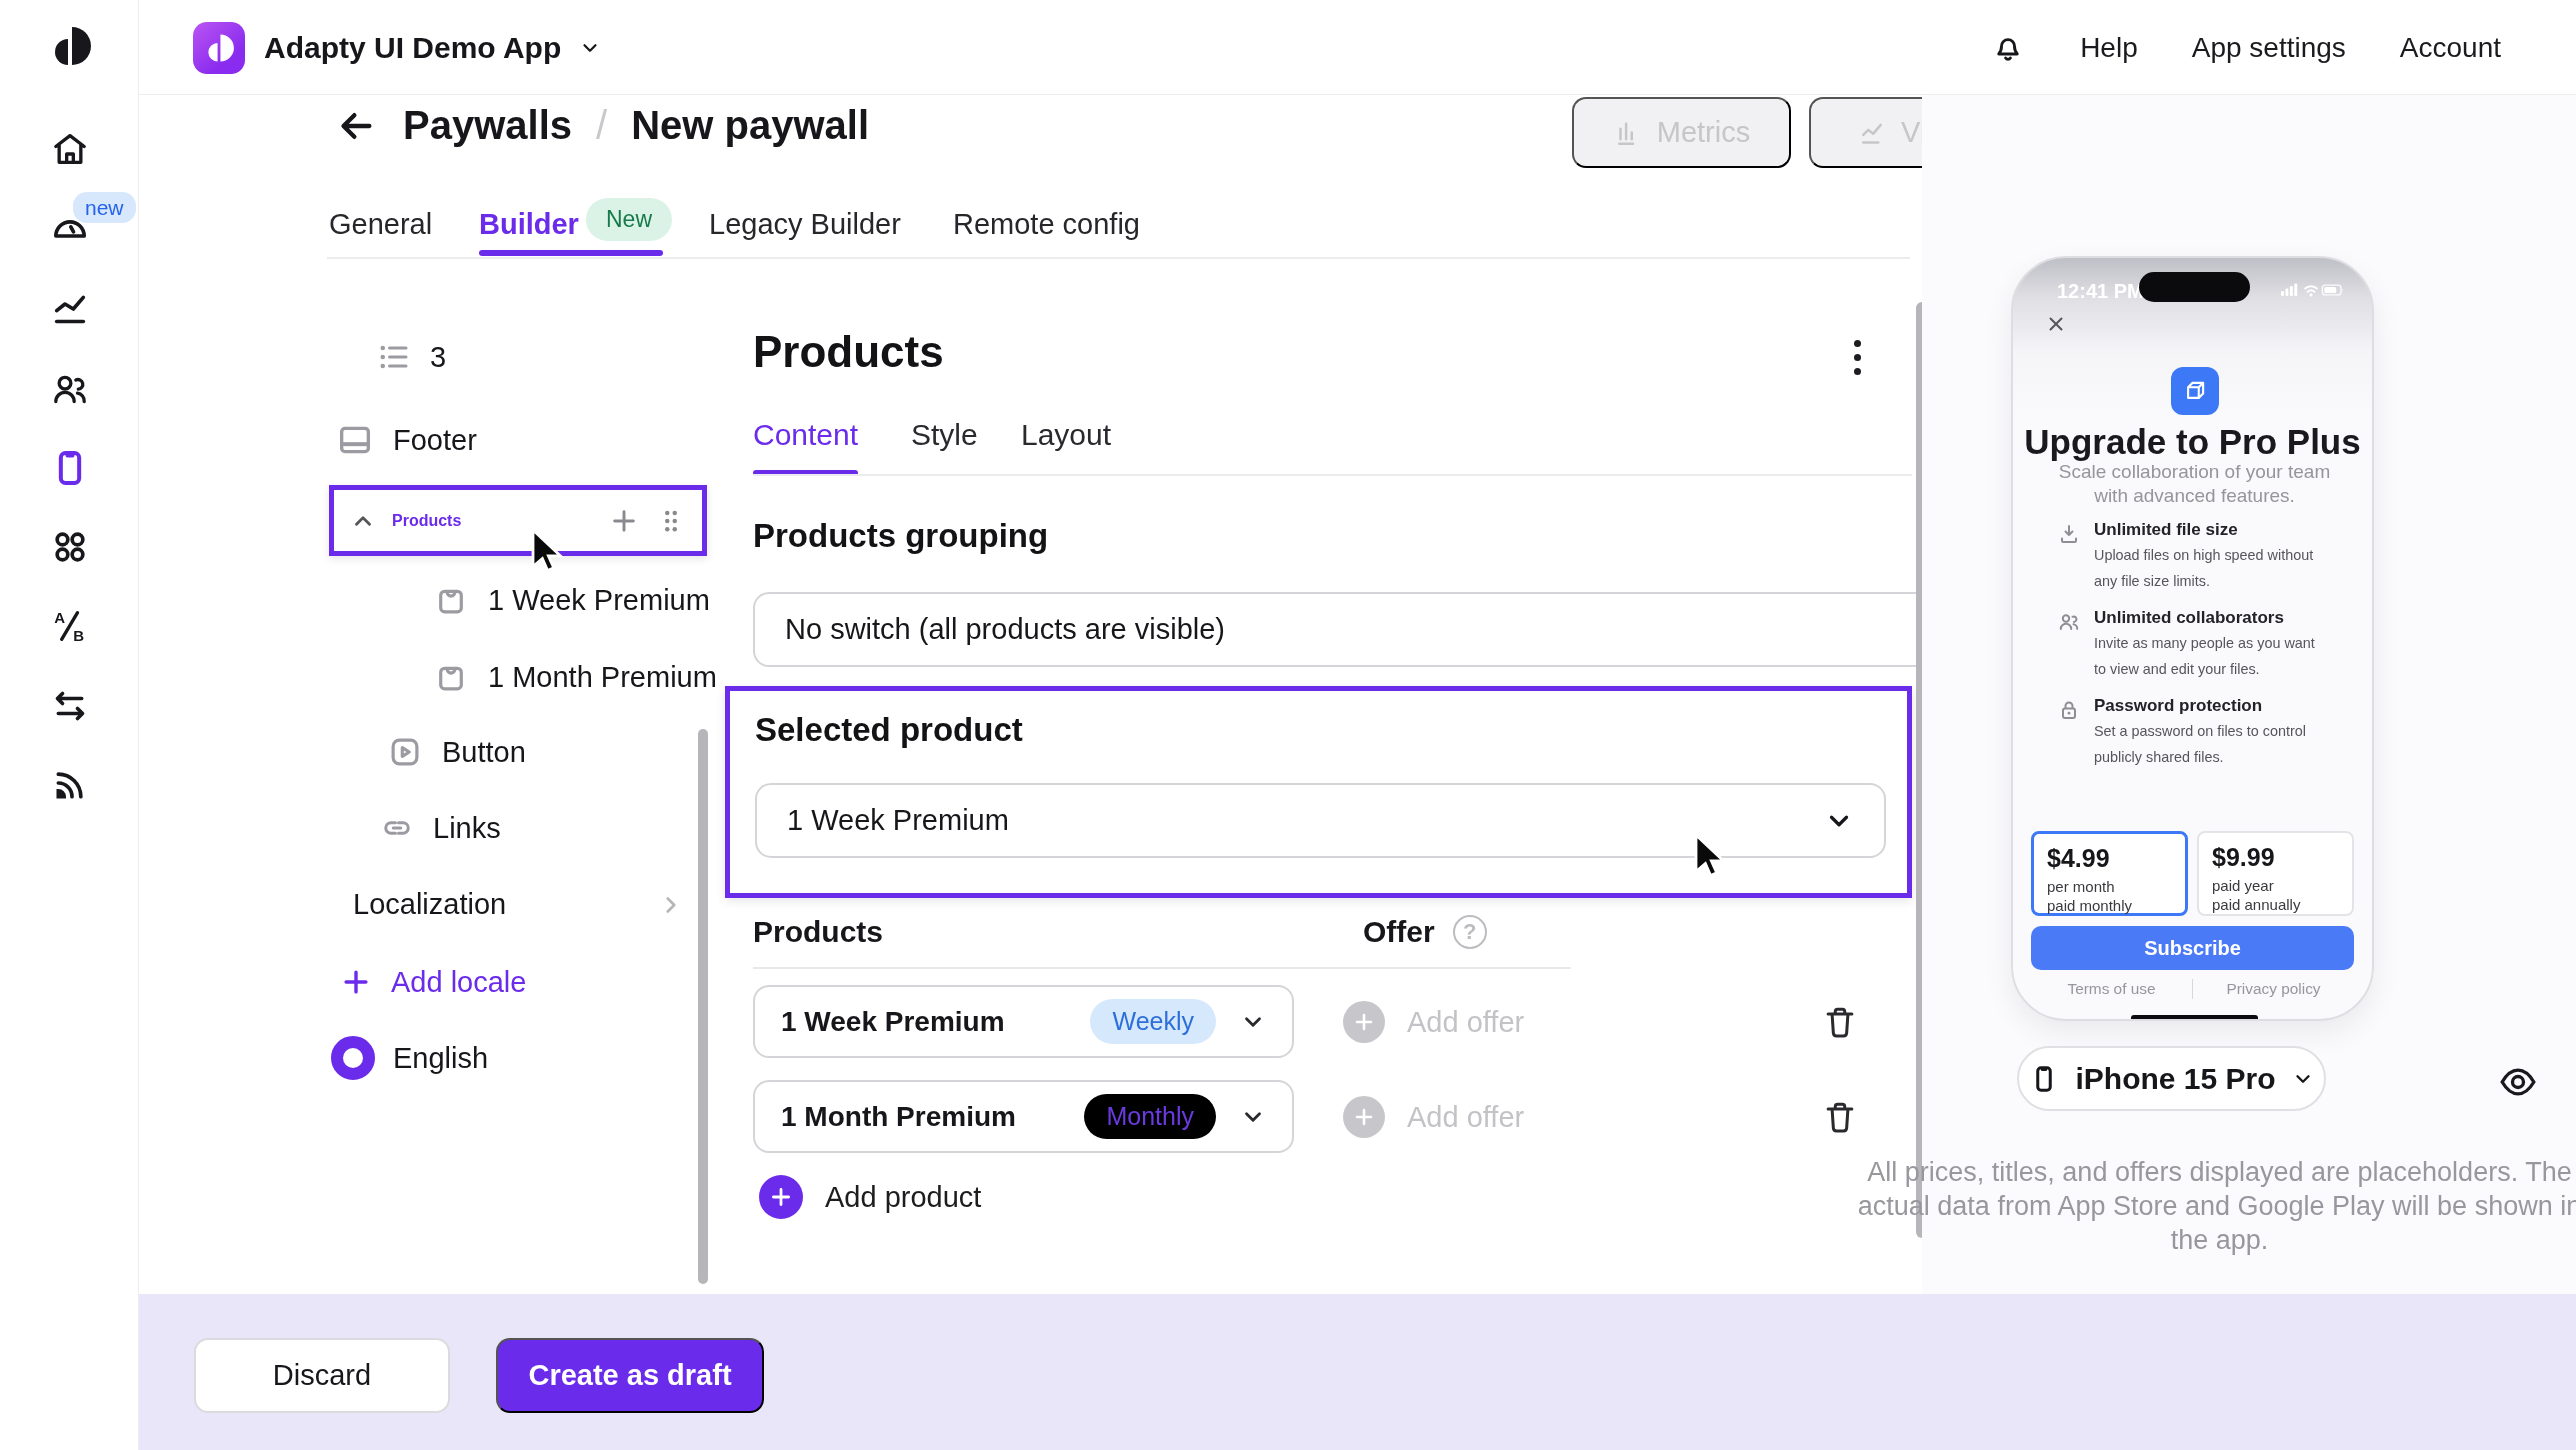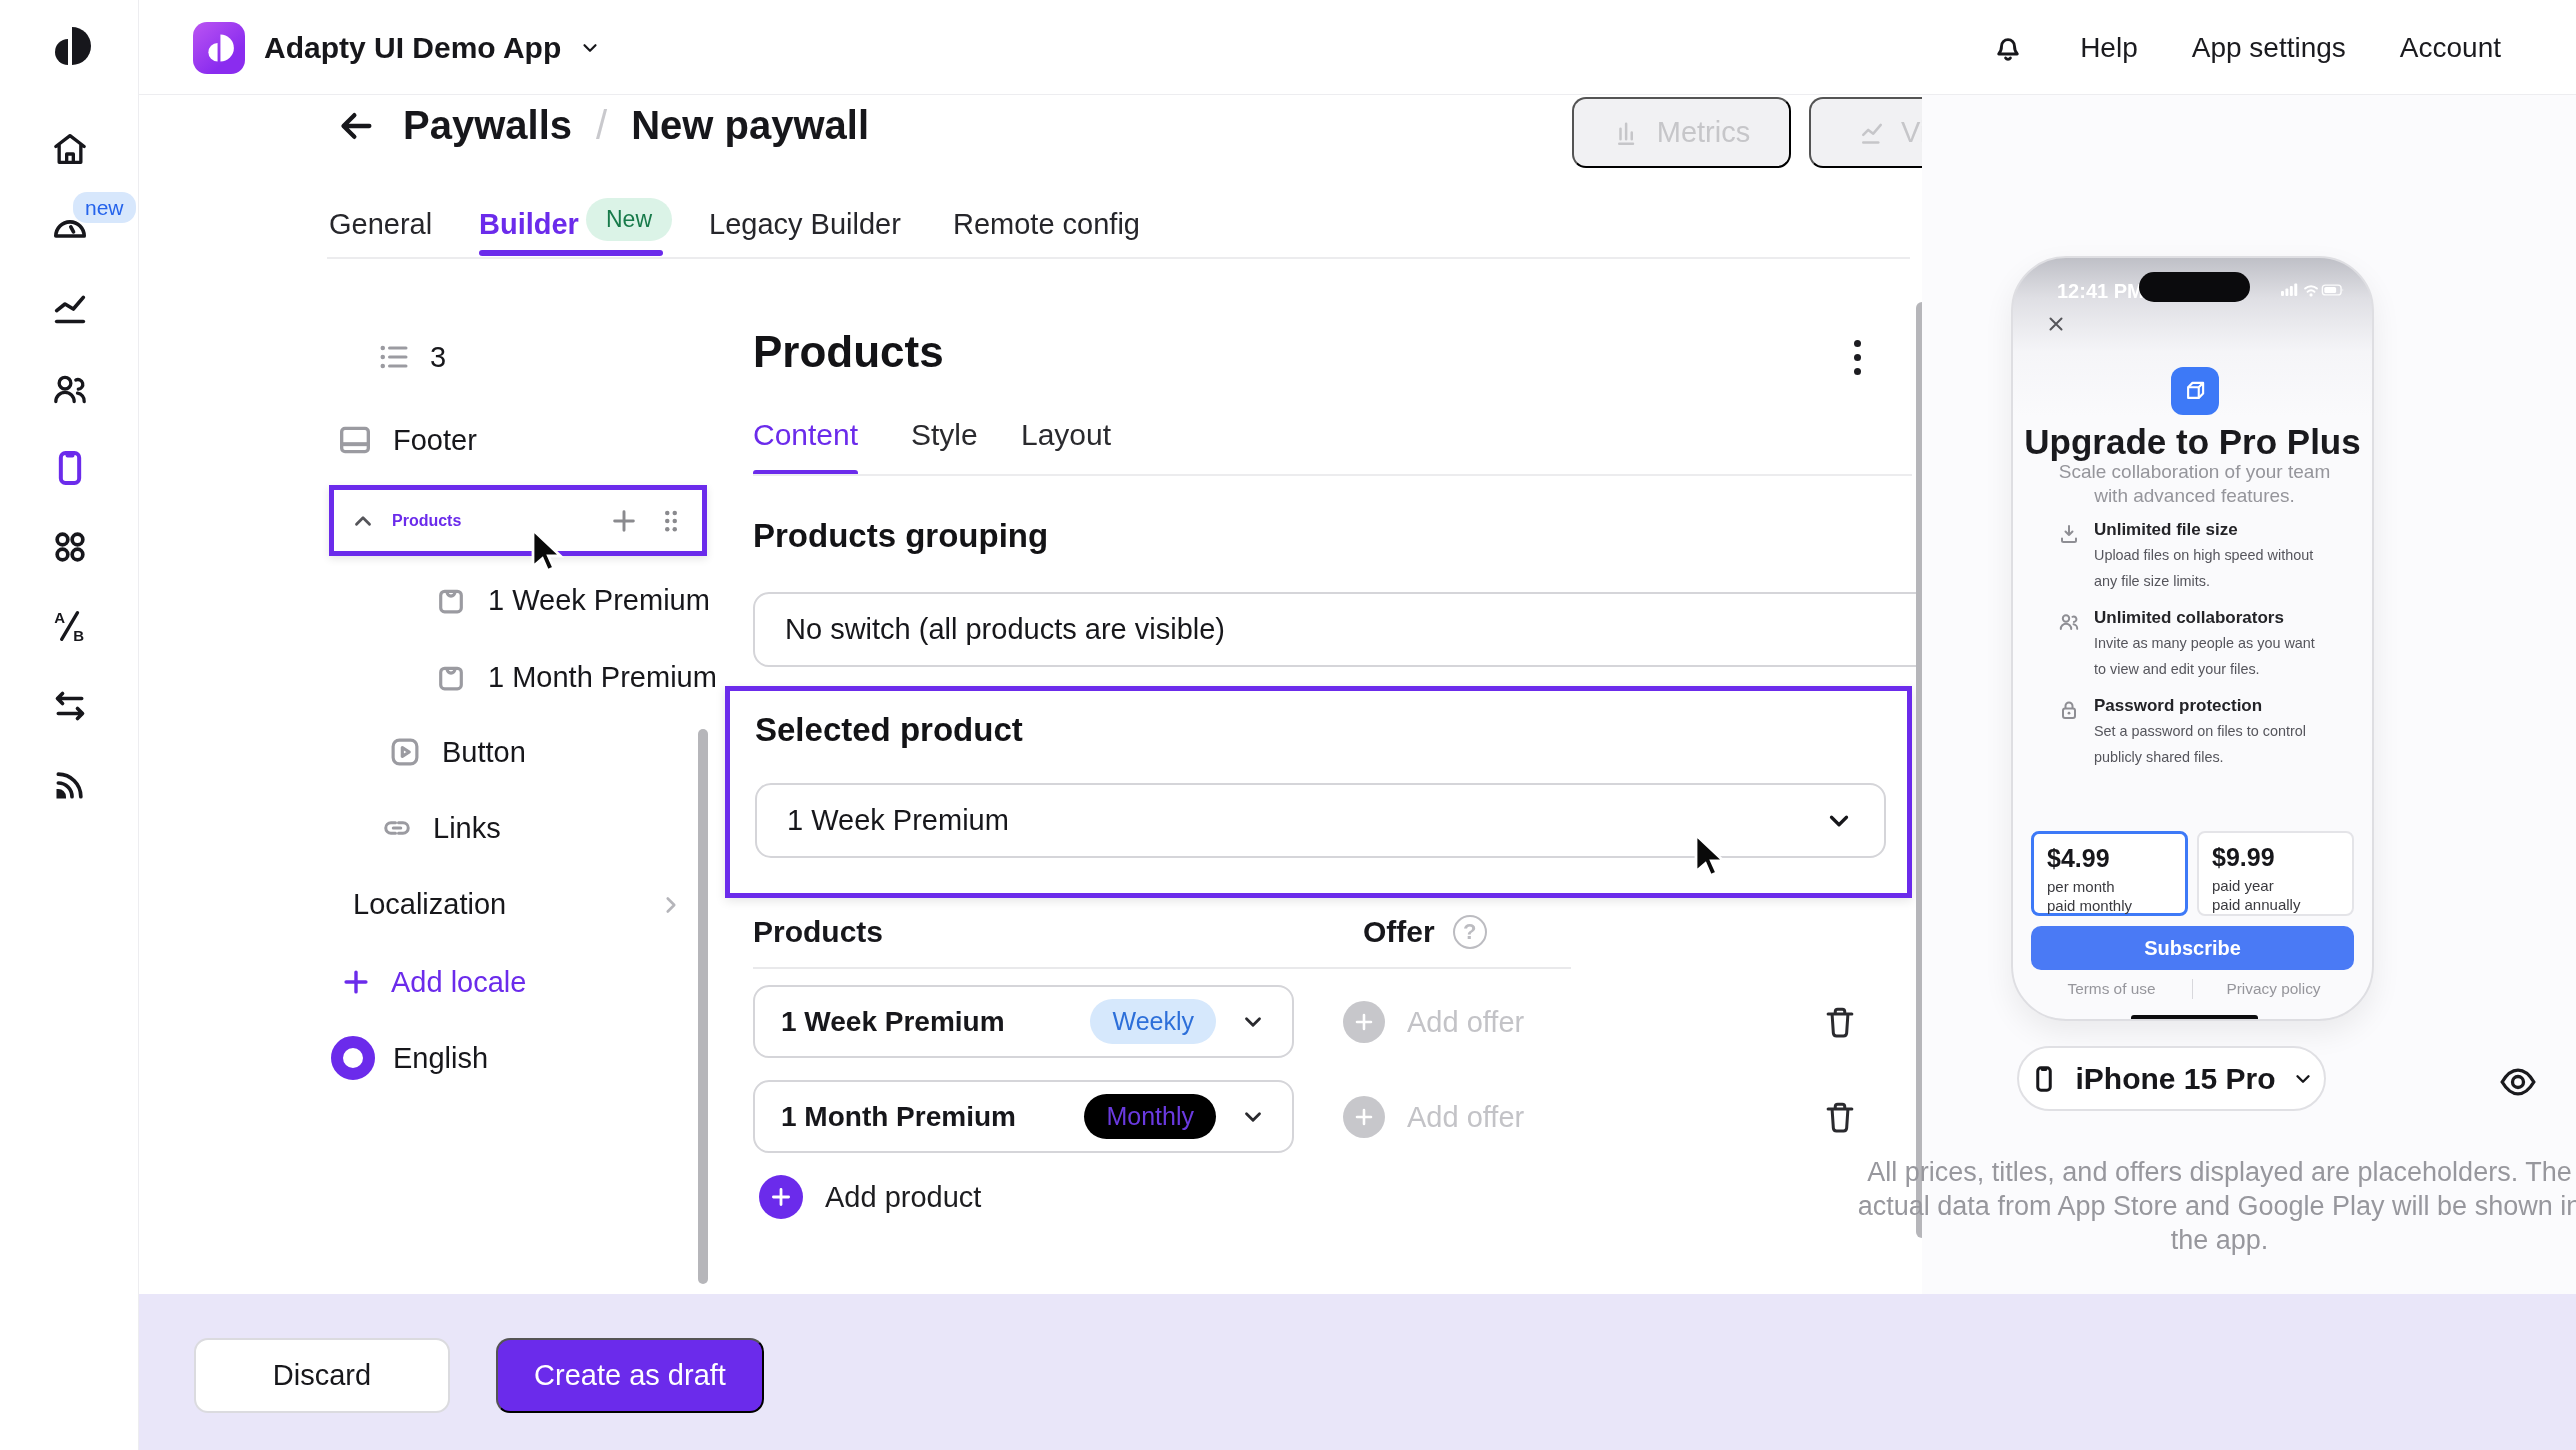--- a/index.html
+++ b/index.html
@@ -131,21 +131,21 @@
   #ph-legal .vdiv { width:1px; height:20px; background:#d8d8dc; }
   #ph-homebar { position:absolute; left:118px; top:757px; width:127px; height:6px; border-radius:3px; background:#0c0c0e; }
 
   #device-pill { position:absolute; left:95px; top:951px; width:309px; height:65px; background:#fff; border:2px solid #E0E0E4; border-radius:34px; display:flex; align-items:center; justify-content:center; gap:16px; font-size:30px; font-weight:700; color:#17171b; }
   #eye { position:absolute; left:573px; top:967px; width:46px; height:40px; color:#1a1a1e; }
   #disclaimer { position:absolute; left:-79px; top:1060px; width:753px; text-align:center; font-size:27px; line-height:34px; color:#97979D; }
 
   
   #bottombar { left:139px; top:1294px; width:2437px; height:157px; background:#E9E6F9; }
   #btn-discard { position:absolute; left:55px; top:44px; width:256px; height:75px; background:#fff; border:2px solid #DBDBDF; border-radius:14px; font-size:29px; font-weight:500; color:#17171b; display:flex; align-items:center; justify-content:center; }
-  #btn-create { position:absolute; left:357px; top:44px; width:268px; height:75px; background:#6B2BEB; border-radius:14px; font-size:29px; font-weight:400; color:#fff; display:flex; align-items:center; justify-content:center; }
+  #btn-create { position:absolute; left:357px; top:44px; width:268px; height:75px; background:#6B2BEB; border-radius:14px; font-size:29px; font-weight:700; color:#fff; display:flex; align-items:center; justify-content:center; }
 
   .cursor { position:absolute; width:48px; height:48px; z-index:50; }
   #cursor1 { left:523px; top:527px; }
   #cursor2 { left:1686px; top:832px; }
 </style>
 </head>
 <body>
 
 <nav class="abs" id="rail">
   <span class="rail-ic" style="top:22px;width:48px;height:48px;left:46px;">

